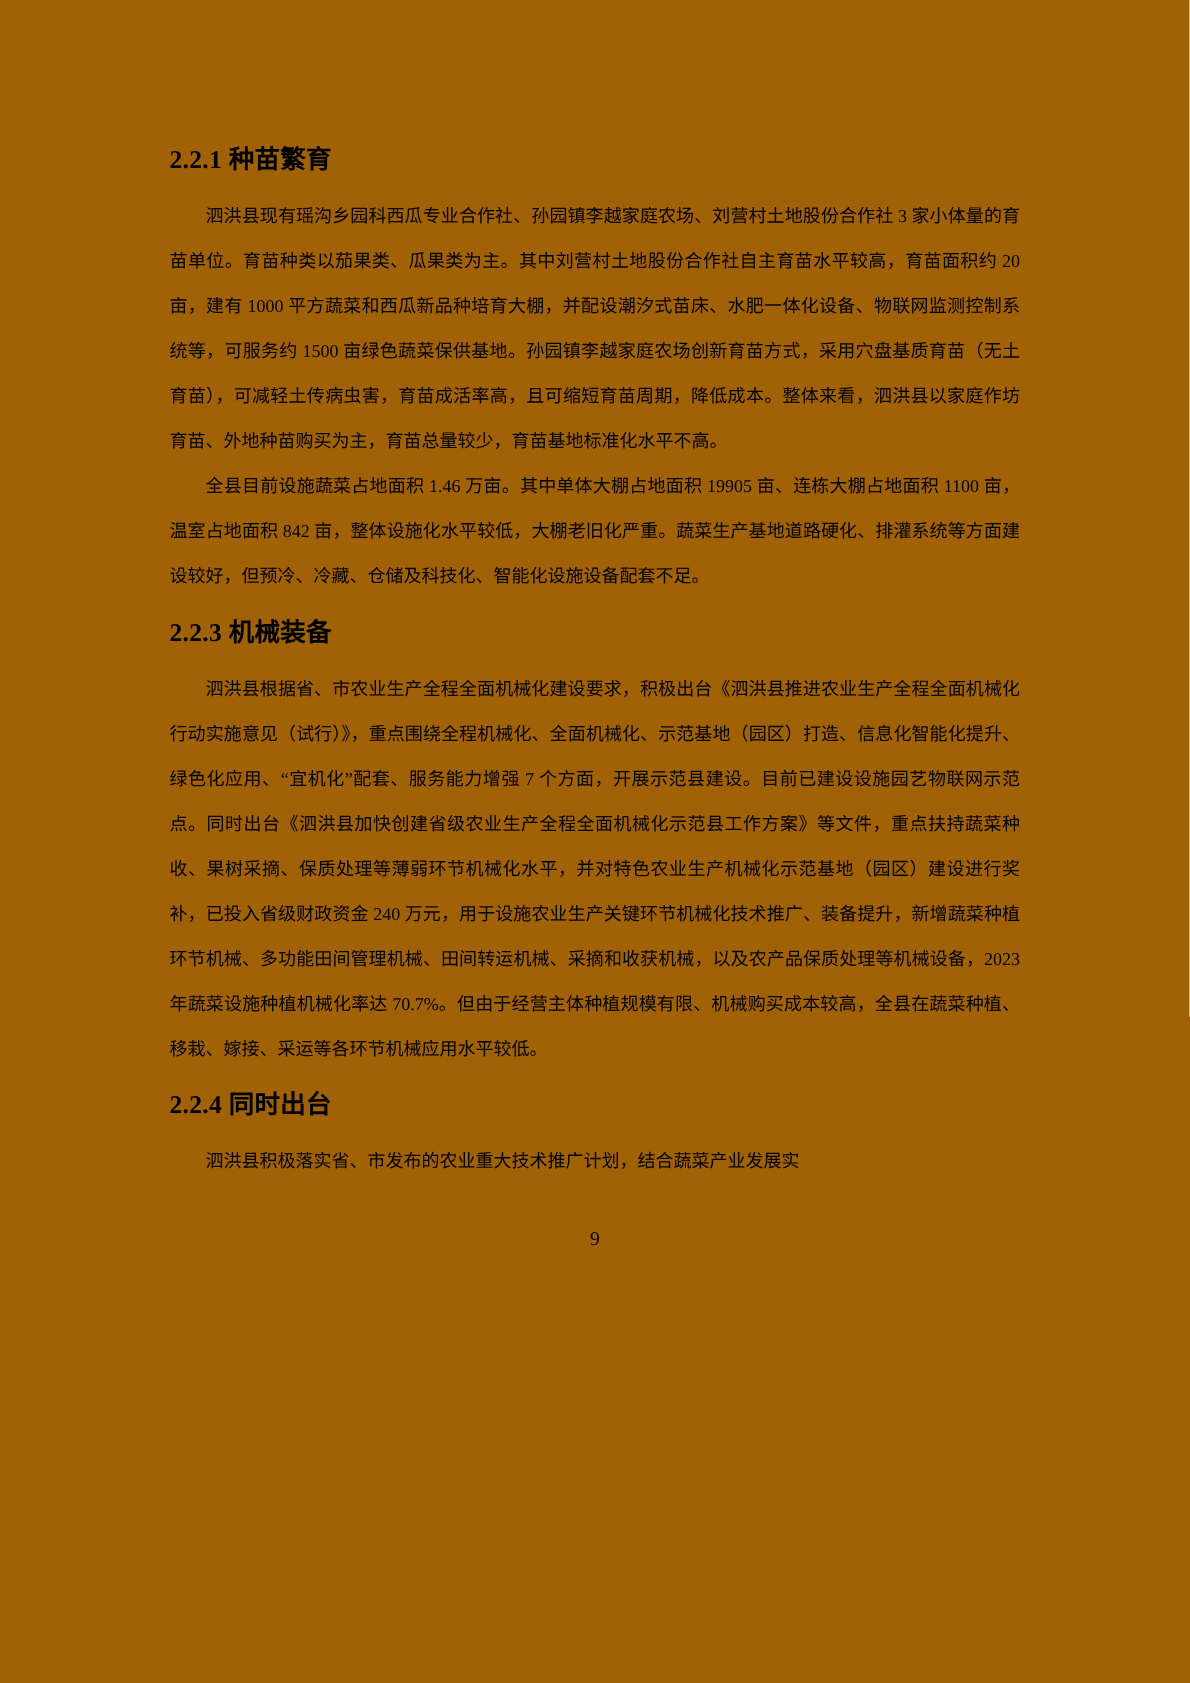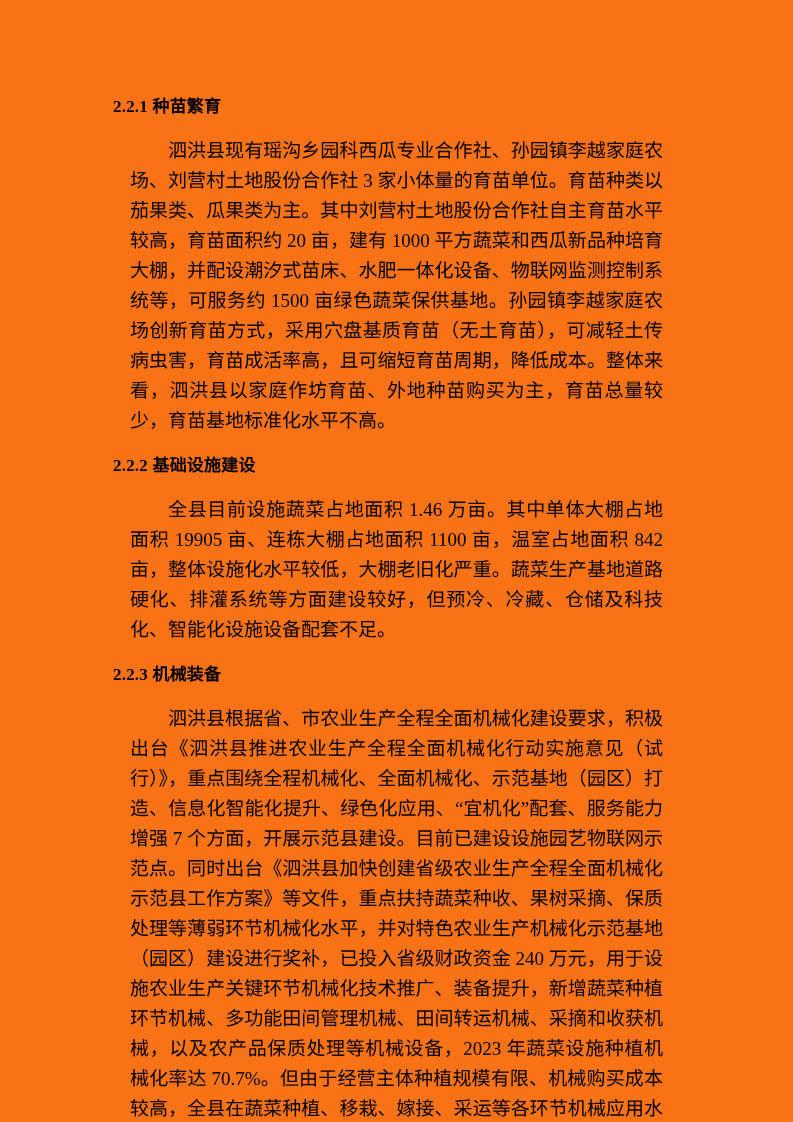--- a/index.html
+++ b/index.html
@@ -21,53 +21,53 @@
   }
   .doc-section h2 {
     font-size: 17px;
     line-height: 25px;
     font-weight: bold;
     margin: 10px 0 10px 0;
     color: #000000;
     letter-spacing: 0.2px;
   }
   .doc-section p {
-    font-size: 19px;
+    font-size: 12px;
     line-height: 30px;
-    margin: 17px;
+    margin: 0;
     text-align: justify;
     text-indent: 2em;
     word-break: break-all;
     color: #000000;
   }
   .page-footer {
     margin-top: 28px;
     text-align: center;
     font-size: 13px;
     line-height: 18px;
     color: #000000;
   }
 </style>
 </head>
 <body>
 
-<div class="page" style="background: #f97316; color: rgb(0, 0, 0);">
+<div class="page" style="background: #a16207; color: rgb(0, 0, 0);">
   <div id="sections-root">
       <section class="doc-section">
         <h2>2.2.1 种苗繁育</h2>
         <p>泗洪县现有瑶沟乡园科西瓜专业合作社、孙园镇李越家庭农场、刘营村土地股份合作社 3 家小体量的育苗单位。育苗种类以茄果类、瓜果类为主。其中刘营村土地股份合作社自主育苗水平较高，育苗面积约 20 亩，建有 1000 平方蔬菜和西瓜新品种培育大棚，并配设潮汐式苗床、水肥一体化设备、物联网监测控制系统等，可服务约 1500 亩绿色蔬菜保供基地。孙园镇李越家庭农场创新育苗方式，采用穴盘基质育苗（无土育苗），可减轻土传病虫害，育苗成活率高，且可缩短育苗周期，降低成本。整体来看，泗洪县以家庭作坊育苗、外地种苗购买为主，育苗总量较少，育苗基地标准化水平不高。</p>
       </section>
       <section class="doc-section">
-        <h2>2.2.2 基础设施建设</h2>
         <p>全县目前设施蔬菜占地面积 1.46 万亩。其中单体大棚占地面积 19905 亩、连栋大棚占地面积 1100 亩，温室占地面积 842 亩，整体设施化水平较低，大棚老旧化严重。蔬菜生产基地道路硬化、排灌系统等方面建设较好，但预冷、冷藏、仓储及科技化、智能化设施设备配套不足。</p>
       </section>
       <section class="doc-section">
         <h2>2.2.3 机械装备</h2>
         <p>泗洪县根据省、市农业生产全程全面机械化建设要求，积极出台《泗洪县推进农业生产全程全面机械化行动实施意见（试行）》，重点围绕全程机械化、全面机械化、示范基地（园区）打造、信息化智能化提升、绿色化应用、“宜机化”配套、服务能力增强 7 个方面，开展示范县建设。目前已建设设施园艺物联网示范点。同时出台《泗洪县加快创建省级农业生产全程全面机械化示范县工作方案》等文件，重点扶持蔬菜种收、果树采摘、保质处理等薄弱环节机械化水平，并对特色农业生产机械化示范基地（园区）建设进行奖补，已投入省级财政资金 240 万元，用于设施农业生产关键环节机械化技术推广、装备提升，新增蔬菜种植环节机械、多功能田间管理机械、田间转运机械、采摘和收获机械，以及农产品保质处理等机械设备，2023 年蔬菜设施种植机械化率达 70.7%。但由于经营主体种植规模有限、机械购买成本较高，全县在蔬菜种植、移栽、嫁接、采运等各环节机械应用水平较低。</p>
       </section>
       <section class="doc-section">
         <h2>2.2.4 同时出台</h2>
+        <p>泗洪县积极落实省、市发布的农业重大技术推广计划，结合蔬菜产业发展实</p>
       </section>
     </div>
   <div class="page-footer">
     <span>9</span>
   </div>
 </div>
 
 </body></html>

